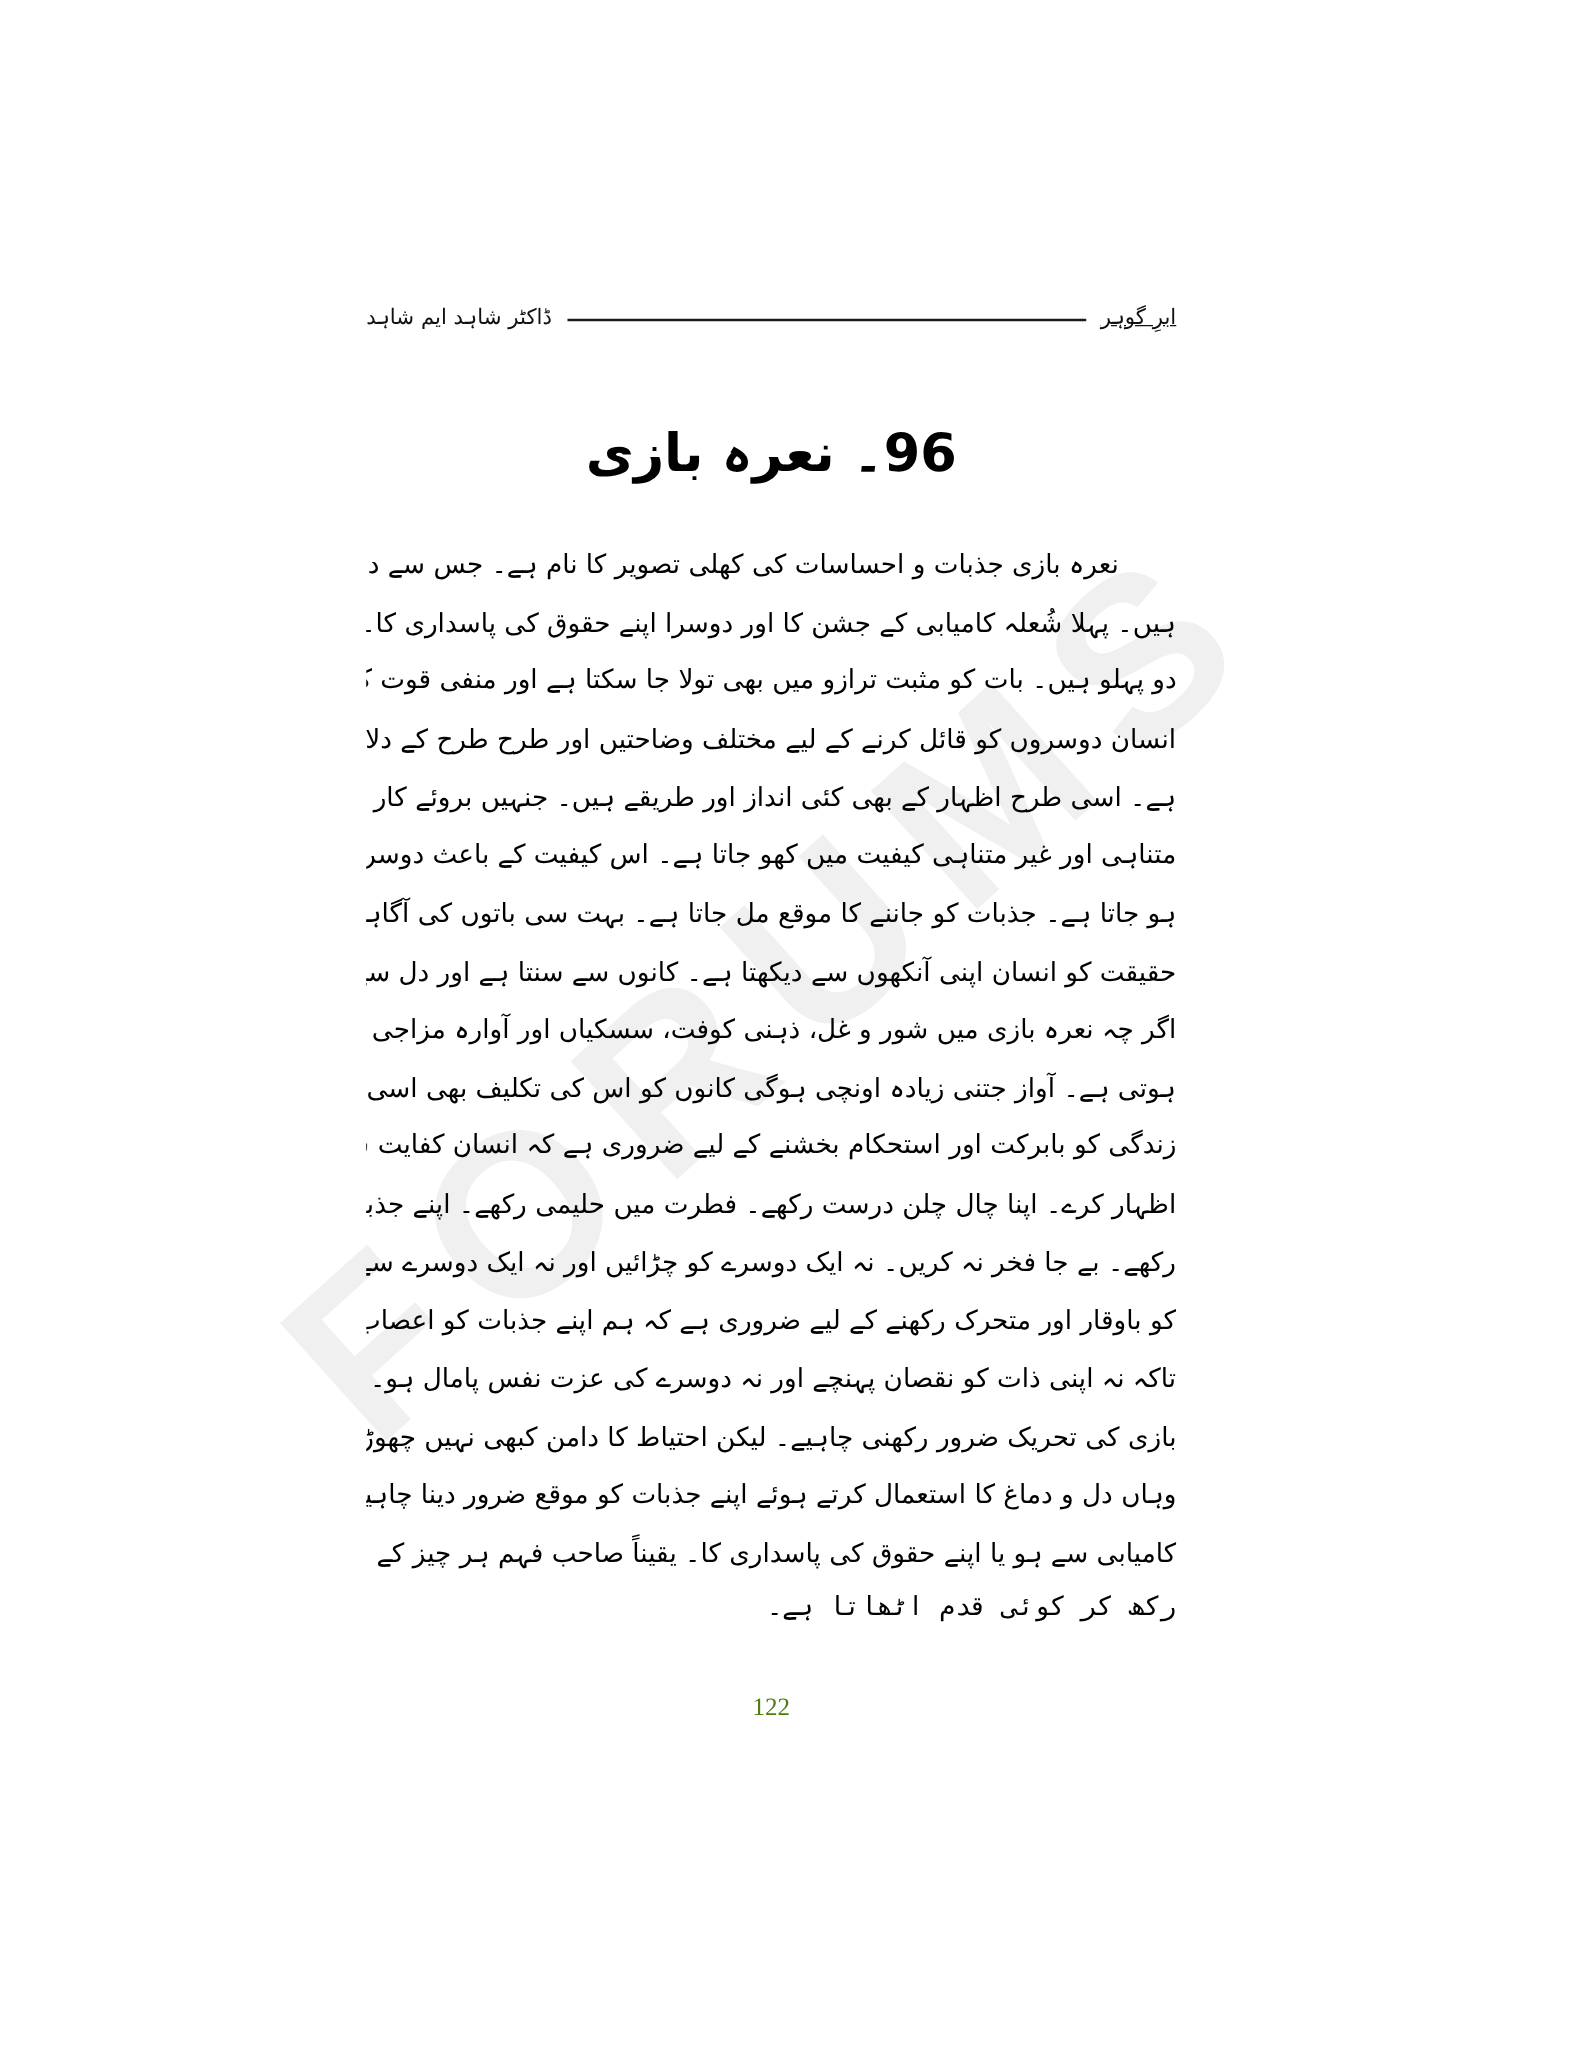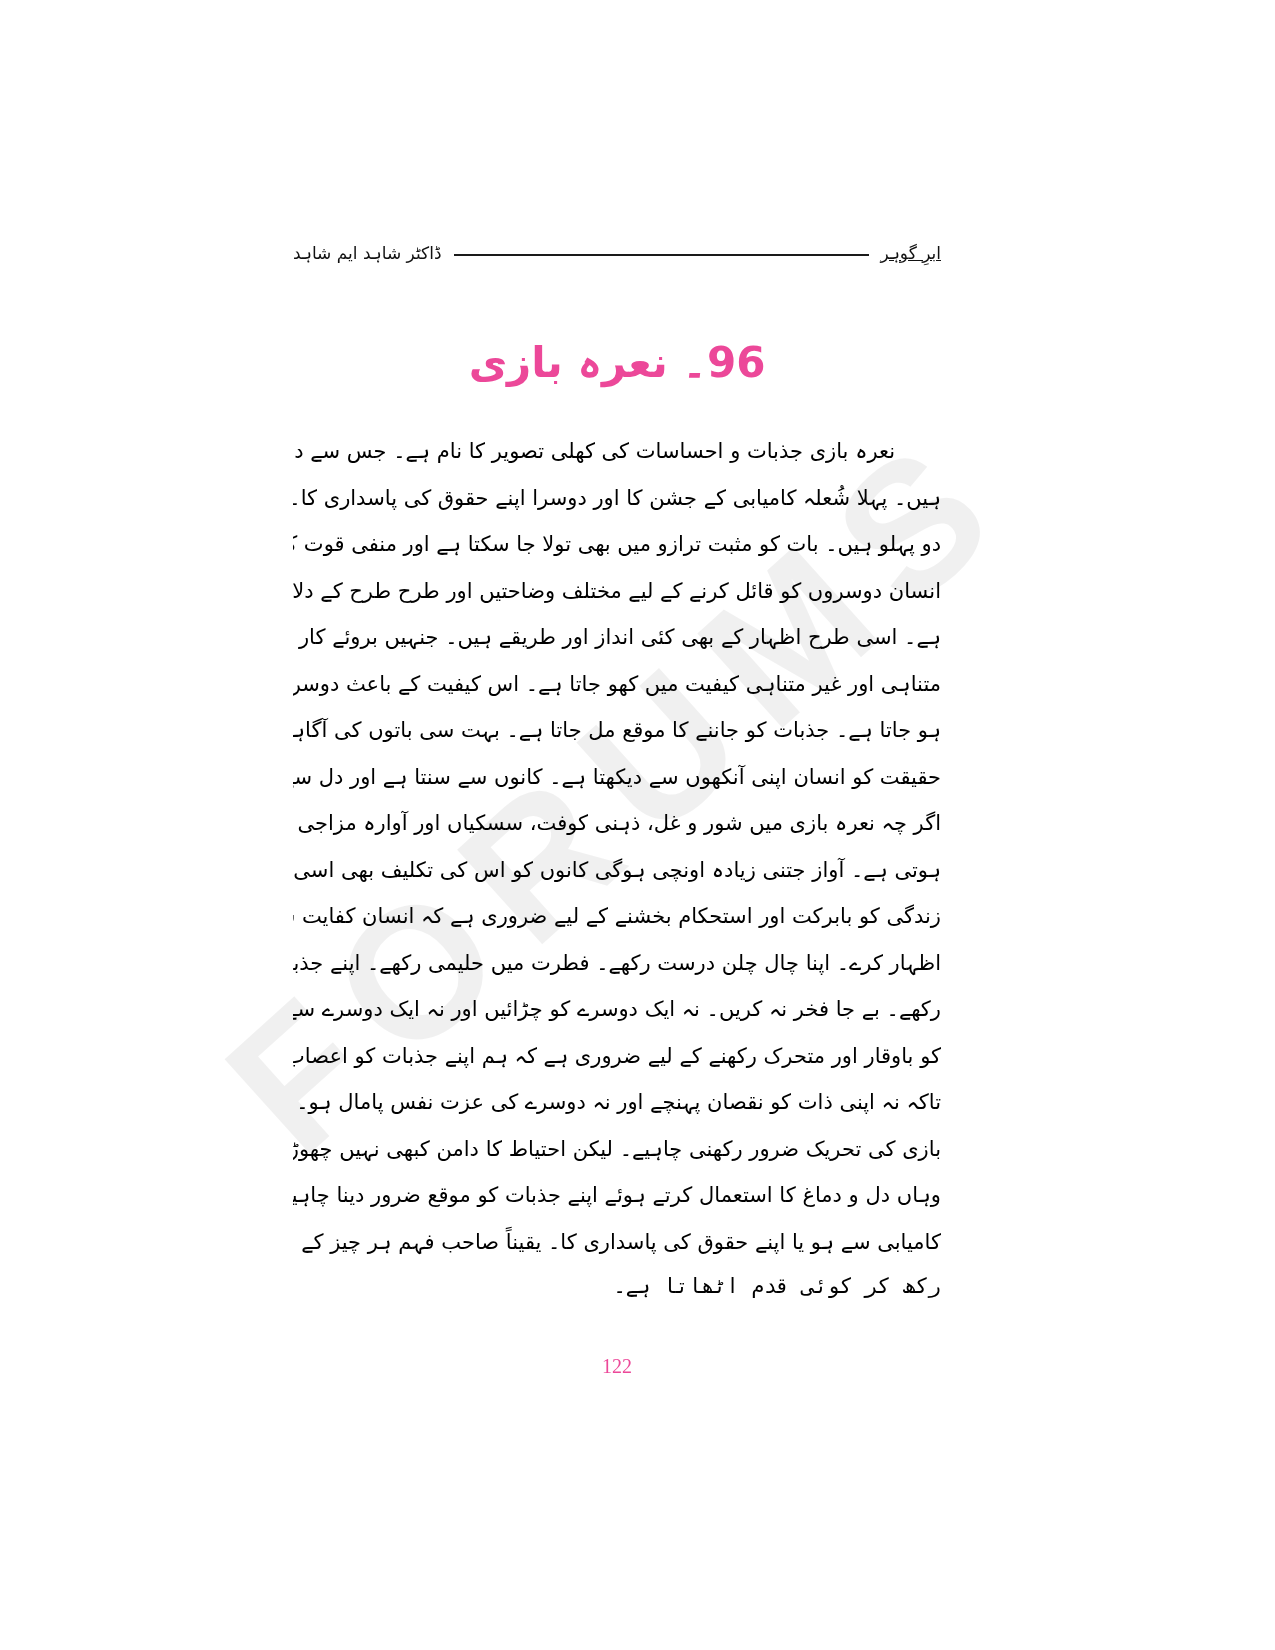--- a/index.html
+++ b/index.html
@@ -67,21 +67,21 @@
   
   .chapter-title {
     position: absolute;
     left: 293px;
     top: 338px;
     width: 648px;
     text-align: center;
     direction: rtl;
     font-size: 42px;
     font-weight: bold;
-    color: #ec4899;
+    color: #000000;
   }
   
   .body-text {
     position: absolute;
     left: 293px;
     top: 428px;
     width: 648px;
     direction: rtl;
   }
   .body-text .line {
@@ -102,21 +102,21 @@
     font-family: Liberation Mono, monospace;
   }
   
   .page-number {
     position: absolute;
     left: 293px;
     top: 1355px;
     width: 648px;
     text-align: center;
     font-size: 20px;
-    color: #ec4899;
+    color: #4d7c0f;
     font-family: "Liberation Serif", serif;
   }
 </style>
 </head>
 <body>
 
 <div class="page">
 
   <div class="watermark">FORUMS</div>
 

